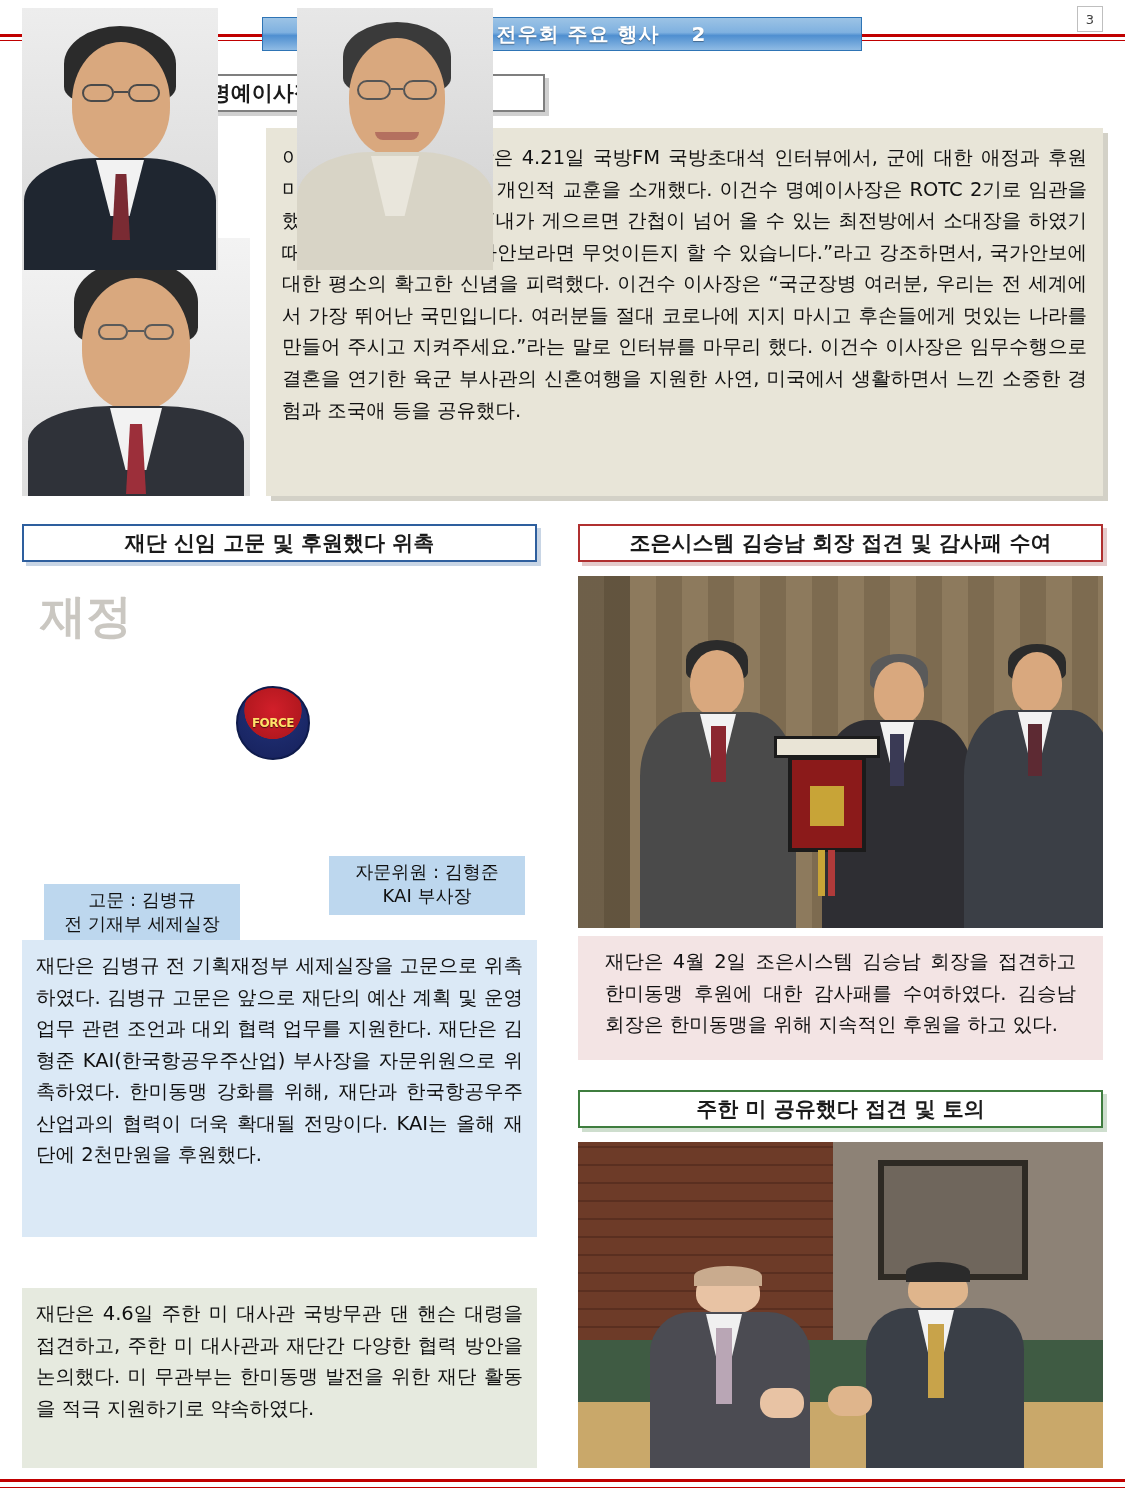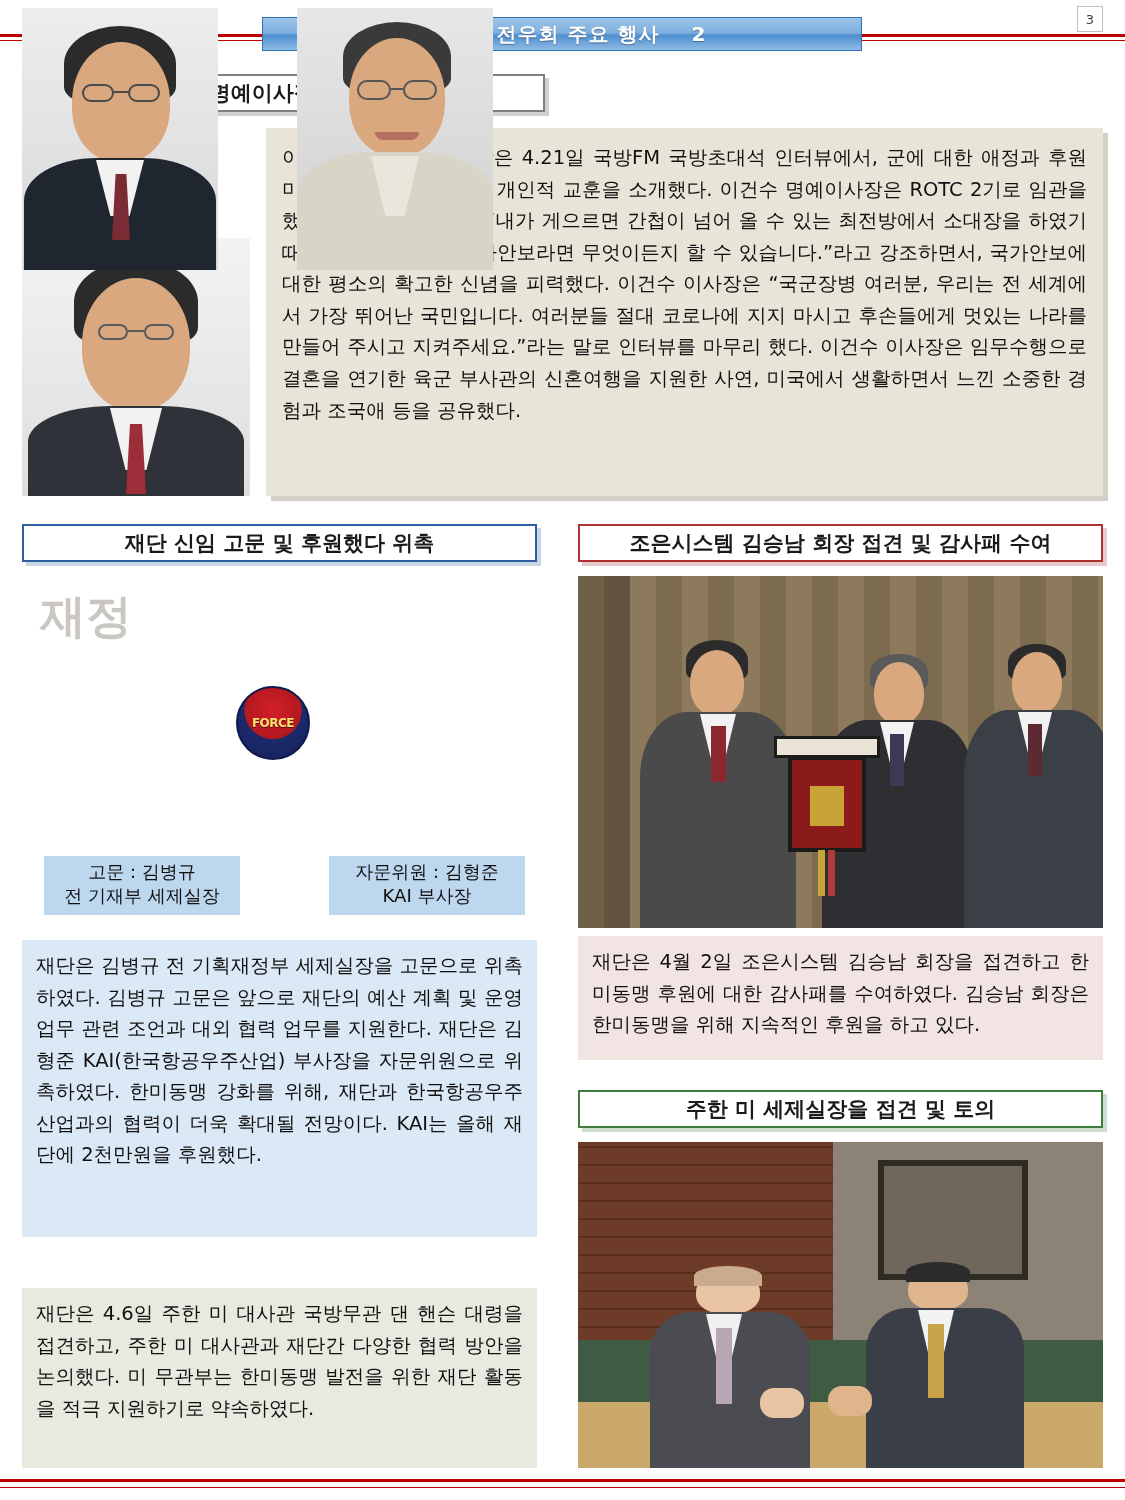--- a/index.html
+++ b/index.html
@@ -273,21 +273,21 @@
     background: #7a6a55;
   }
   .joeun-body {
     position: absolute;
     left: 578px;
     top: 936px;
     width: 525px;
     height: 124px;
     background: #f3e4e4;
     box-sizing: border-box;
-    padding: 10px 14px;
+    padding: 10px 27px;
     font-size: 19.5px;
     line-height: 1.62;
     color: #111;
     text-align: justify;
     text-justify: inter-character;
   }
   .attache-photo {
     position: absolute;
     left: 578px;
     top: 1142px;
@@ -407,21 +407,21 @@
   <div class="ph" style="left:60px; top:72px; width:34px; height:20px; border:2px solid #555; border-radius:10px; box-sizing:border-box;"></div>
   <div class="ph" style="left:106px; top:72px; width:34px; height:20px; border:2px solid #555; border-radius:10px; box-sizing:border-box;"></div>
   <div class="ph" style="left:94px; top:80px; width:12px; height:2px; background:#555;"></div>
   <div class="ph" style="left:78px; top:124px; width:44px; height:8px; background:#b4705f; border-radius:0 0 12px 12px;"></div>
   <div class="ph suit" style="left:0px; top:144px; width:196px; height:118px; background:#d8d4c6;"></div>
   <div class="ph shirt" style="left:74px; top:148px; width:48px; height:60px; background:#e9e6dc; clip-path:polygon(0 0,100% 0,70% 100%,30% 100%);"></div>
 </div>
 
 <div class="kusaf-badge">FORCE</div>
 
-<div class="adv-caption" id="adv-cap-1" style="white-space:pre-line;">고문 : 김병규
+<div class="adv-caption" id="adv-cap-1" style="white-space:pre-line;margin-top:28px;">고문 : 김병규
 전 기재부 세제실장</div>
 <div class="adv-caption" id="adv-cap-2" style="white-space:pre-line;">자문위원 : 김형준
 KAI 부사장</div>
 
 <div class="adv-body">재단은 김병규 전 기획재정부 세제실장을 고문으로 위촉하였다. 김병규 고문은 앞으로 재단의 예산 계획 및 운영 업무 관련 조언과 대외 협력 업무를 지원한다. 재단은 김형준 KAI(한국항공우주산업) 부사장을 자문위원으로 위촉하였다. 한미동맹 강화를 위해, 재단과 한국항공우주산업과의 협력이 더욱 확대될 전망이다. KAI는 올해 재단에 2천만원을 후원했다.</div>
 
 <div class="attache-body">재단은 4.6일 주한 미 대사관 국방무관 댄 핸슨 대령을 접견하고, 주한 미 대사관과 재단간 다양한 협력 방안을 논의했다. 미 무관부는 한미동맹 발전을 위한 재단 활동을 적극 지원하기로 약속하였다.</div>
 
 <div class="sec-title red" id="title-joeun">조은시스템  김승남 회장 접견 및 감사패 수여</div>
 
@@ -449,21 +449,21 @@
   <div class="ph" style="left:196px; top:160px; width:106px; height:22px; background:#e9e4d6; border:3px solid #1b1b1b; box-sizing:border-box;"></div>
   <div class="plaque-box" style="left:210px; top:180px;">
     <div class="plaque-inner"></div>
   </div>
   <div class="ph" style="left:240px; top:274px; width:7px; height:46px; background:#c8a437;"></div>
   <div class="ph" style="left:250px; top:274px; width:7px; height:46px; background:#b03a3a;"></div>
 </div>
 
 <div class="joeun-body">재단은 4월 2일 조은시스템 김승남 회장을 접견하고 한미동맹 후원에 대한 감사패를 수여하였다. 김승남 회장은 한미동맹을 위해 지속적인 후원을 하고 있다.</div>
 
-<div class="sec-title green" id="title-attache">주한 미 세제실장을 접견 및 토의</div>
+<div class="sec-title green" id="title-attache">주한 미 공유했다 접견 및 토의</div>
 
 <div class="attache-photo">
   <div class="brick-bg" style="left:0; top:0; width:255px; height:220px;"></div>
   <div class="ph" style="left:255px; top:0; width:270px; height:220px; background:#8d8276;"></div>
   <div class="ph" style="left:300px; top:18px; width:150px; height:120px; background:#6f665c; border:6px solid #2e2a24; box-sizing:border-box;"></div>
   <div class="ph sofa" style="left:0; top:198px; width:525px; height:128px;"></div>
   <div class="ph" style="left:0; top:260px; width:525px; height:66px; background:#c9a86a;"></div>
 
   <div class="ph" style="left:118px; top:128px; width:64px; height:44px; border-radius:50% 50% 42% 42%; background:#e8c3a4;"></div>
   <div class="ph" style="left:116px; top:124px; width:68px; height:20px; border-radius:50% 50% 0 0; background:#c9ab8e;"></div>

